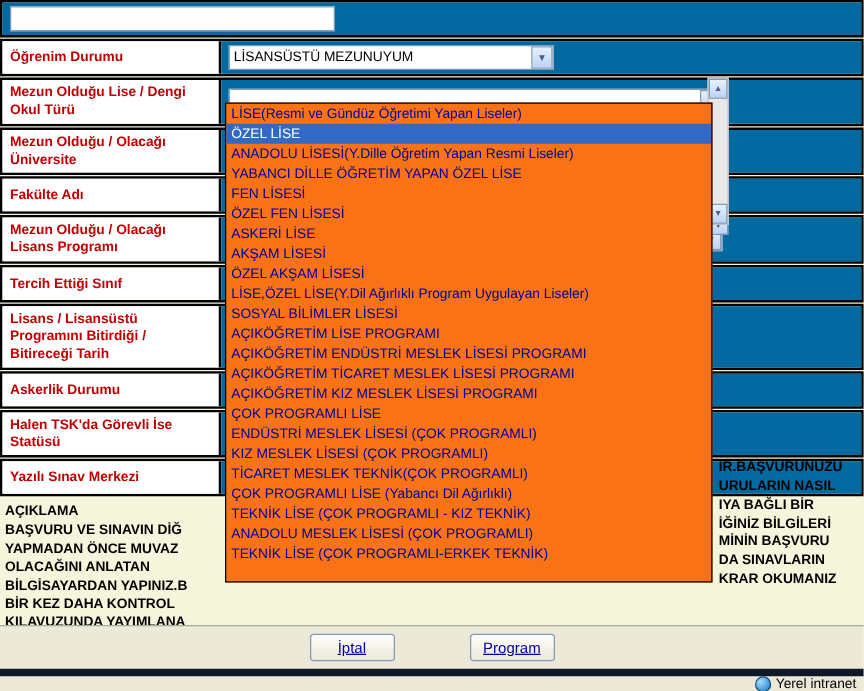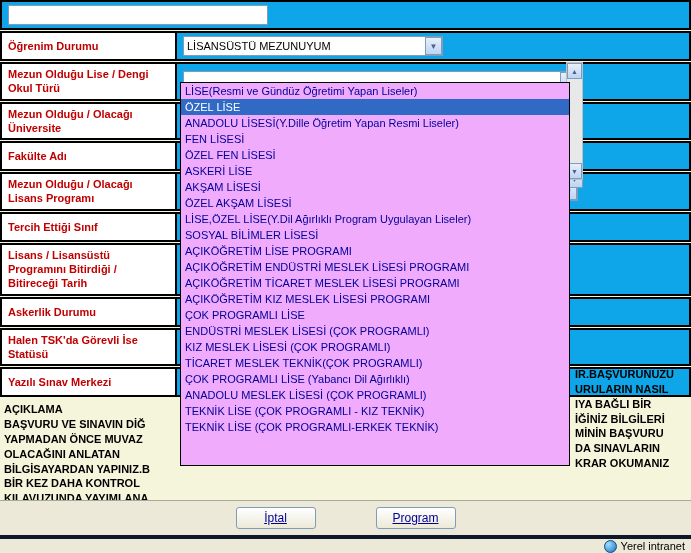--- a/index.html
+++ b/index.html
@@ -25,21 +25,21 @@
     font-weight: bold;
     background: #fff;
     border-right: 2px solid #000;
     display: flex;
     align-items: center;
     line-height: 1.3;
   }
   .input-cell {
     flex: 1;
     padding: 3px 6px;
-    background: #0ea5e9;
+    background: #0369a1;
     display: flex;
     align-items: center;
   }
   .text-input {
     width: 260px;
     height: 20px;
     border: 1px solid #7f9db9;
     padding: 1px 3px;
     font-size: 11px;
   }
@@ -69,21 +69,21 @@
     background: #fff;
     font-size: 11px;
     padding-left: 3px;
   }
   .dropdown-list {
     position: absolute;
     left: 180px;
     top: 82px;
     width: 390px;
     height: 384px;
-    background: #f0abfc;
+    background: #f97316;
     border: 1px solid #000;
     overflow-y: scroll;
     z-index: 100;
   }
   .dropdown-item {
     padding: 1px 4px;
     font-size: 11px;
     color: #000099;
     cursor: default;
     white-space: nowrap;
@@ -122,38 +122,38 @@
     left: 0;
     width: 100%;
     display: flex;
     justify-content: center;
     gap: 60px;
     padding: 6px 0;
     background: #ece9d8;
     border-top: 1px solid #aca899;
   }
   .btn {
-    width: 80px;
+    width: 68px;
     height: 22px;
     border: 1px solid #7f9db9;
     border-radius: 3px;
     background: linear-gradient(#fff, #ece9d8);
     color: #000099;
     font-size: 12px;
     text-decoration: underline;
     cursor: pointer;
   }
   .status-bar {
     position: absolute;
     bottom: 0;
     left: 0;
     width: 100%;
     height: 18px;
     background: #ece9d8;
-    border-top: 4px solid #0f172a;
+    border-top: 6px solid #0f172a;
     display: flex;
     justify-content: flex-end;
     align-items: center;
     padding: 0 6px;
     font-size: 11px;
     gap: 4px;
   }
   .globe-icon {
     width: 13px;
     height: 13px;
@@ -302,38 +302,39 @@
           <span class="select-arrow">▼</span>
         </div>
       </div>
     </div>
   </div>
 
 <div class="dropdown-list" id="dropdown-list">
     <div class="dropdown-item">LİSE(Resmi ve Gündüz Öğretimi Yapan Liseler)</div>
     <div class="dropdown-item selected">ÖZEL LİSE</div>
     <div class="dropdown-item">ANADOLU LİSESİ(Y.Dille Öğretim Yapan Resmi Liseler)</div>
+    <div class="dropdown-item">YABANCI DİLLE ÖĞRETİM YAPAN ÖZEL LİSE</div>
     <div class="dropdown-item">FEN LİSESİ</div>
     <div class="dropdown-item">ÖZEL FEN LİSESİ</div>
     <div class="dropdown-item">ASKERİ LİSE</div>
     <div class="dropdown-item">AKŞAM LİSESİ</div>
     <div class="dropdown-item">ÖZEL AKŞAM LİSESİ</div>
     <div class="dropdown-item">LİSE,ÖZEL LİSE(Y.Dil Ağırlıklı Program Uygulayan Liseler)</div>
     <div class="dropdown-item">SOSYAL BİLİMLER LİSESİ</div>
     <div class="dropdown-item">AÇIKÖĞRETİM LİSE PROGRAMI</div>
     <div class="dropdown-item">AÇIKÖĞRETİM ENDÜSTRİ MESLEK LİSESİ PROGRAMI</div>
     <div class="dropdown-item">AÇIKÖĞRETİM TİCARET MESLEK LİSESİ PROGRAMI</div>
     <div class="dropdown-item">AÇIKÖĞRETİM KIZ MESLEK LİSESİ PROGRAMI</div>
     <div class="dropdown-item">ÇOK PROGRAMLI LİSE</div>
     <div class="dropdown-item">ENDÜSTRİ MESLEK LİSESİ (ÇOK PROGRAMLI)</div>
     <div class="dropdown-item">KIZ MESLEK LİSESİ (ÇOK PROGRAMLI)</div>
     <div class="dropdown-item">TİCARET MESLEK TEKNİK(ÇOK PROGRAMLI)</div>
     <div class="dropdown-item">ÇOK PROGRAMLI LİSE (Yabancı Dil Ağırlıklı)</div>
+    <div class="dropdown-item">TEKNİK LİSE (ÇOK PROGRAMLI - KIZ TEKNİK)</div>
     <div class="dropdown-item">ANADOLU MESLEK LİSESİ (ÇOK PROGRAMLI)</div>
-    <div class="dropdown-item">TEKNİK LİSE (ÇOK PROGRAMLI - KIZ TEKNİK)</div>
     <div class="dropdown-item">TEKNİK LİSE (ÇOK PROGRAMLI-ERKEK TEKNİK)</div>
   </div>
 
 <div class="side-scroll">
   <div class="scroll-btn">▲</div>
   <div class="scroll-btn">▼</div>
 </div>
 
 <div class="far-right-arrow">▼</div>
 

